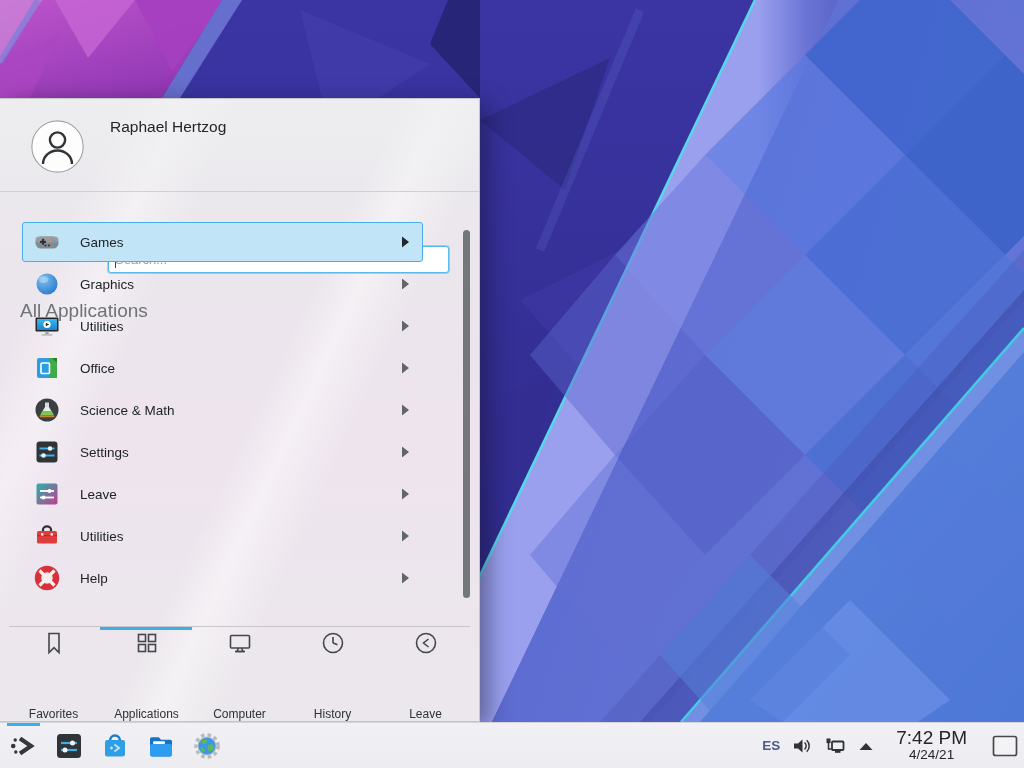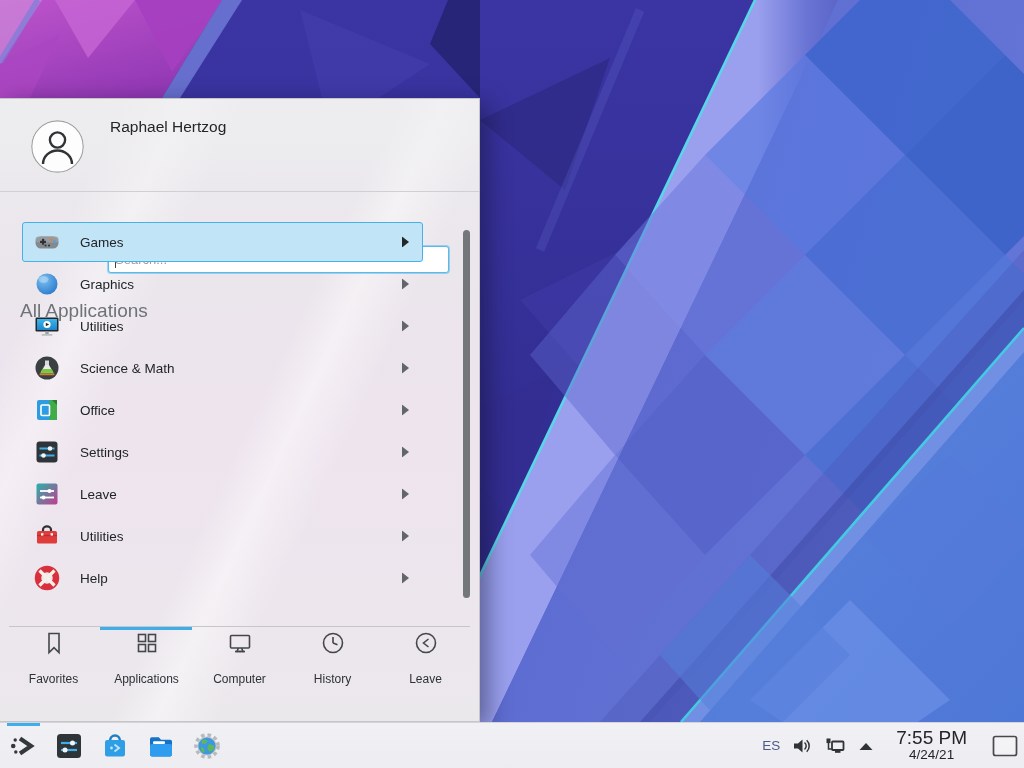--- a/index.html
+++ b/index.html
@@ -40,32 +40,32 @@
   .mi-icon { width:28px; height:28px; margin-left:10px; flex:0 0 auto; }
   .mi-label { margin-left:19px; font-size:13.5px; color:#212528; }
   .mi-arrow { position:absolute; right:13px; top:50%; transform:translateY(-50%); }
 
   .scrollbar { position:absolute; left:463px; top:131px; width:7px; height:368px; border-radius:3.5px; background:#73777a; }
 
   .footer-sep { position:absolute; left:9px; right:9px; top:527px; height:1px; background:#c6c5c9; }
   .tab-indicator { position:absolute; left:100px; top:528px; width:92px; height:3px; background:#3daee9; }
   .menu-tabs { position:absolute; left:0; right:0; top:531px; bottom:0; display:grid;
     grid-template-columns:repeat(5,1fr); padding:0 7px; }
-  .tab { display:flex; flex-direction:column; align-items:center; justify-content:flex-start; gap:16px; cursor:default; }
+  .tab { display:flex; flex-direction:column; align-items:center; justify-content:space-between; gap:7px; cursor:default; }
   .tab-label { font-size:12px; color:#2e3236; }
 
   
   .taskbar { position:absolute; left:0; top:722px; width:1024px; height:46px;
     background:linear-gradient(180deg,#f1f0f4,#edecf0); border-top:1px solid #d5d4d8;
     display:flex; align-items:center; }
   .task-apps { display:flex; align-items:center; gap:12px; padding-left:6px; }
   .task-btn { width:34px; height:40px; display:flex; align-items:center; justify-content:center; }
   .active-strip { position:absolute; left:7px; top:0; width:33px; height:3px; background:#3daee9; }
   .tray { margin-left:auto; display:flex; align-items:center; gap:12px; }
-  .kb-layout { font-size:13.5px; font-weight:400; color:#4b5a86; }
+  .kb-layout { font-size:13.5px; font-weight:700; color:#4b5a86; }
   .tray-icon { display:flex; align-items:center; justify-content:center; }
   .clock { text-align:center; margin:0 10px; color:#232629; line-height:1.05; }
   .clock-time { font-size:19px; }
   .clock-date { font-size:13.5px; }
   .show-desktop { width:32px; height:40px; display:flex; align-items:center; justify-content:center; margin-right:3px; }
 </style>
 </head>
 <body>
 
 <div class="screen">
@@ -219,40 +219,40 @@
           <rect x="8.5" y="22.1" width="11" height="1.6" rx="0.8" fill="#b9bec2"></rect>
         </svg>
         <span class="mi-label">Utilities</span>
         <svg class="mi-arrow" width="7" height="11">
             <polygon points="0,0 7,5.5 0,11" fill="#62666a"></polygon>
           </svg>
       </div>
 
       <div class="menu-item">
         <svg class="mi-icon" viewBox="0 0 28 28">
+          <rect x="4" y="4" width="20" height="20" rx="2" fill="#2d9ce0"></rect>
+          <polygon points="16.5,4 24,4 24,24 16.5,24" fill="#3fab49"></polygon>
+          <polygon points="19,4 24,9 24,4" fill="#2c7c34"></polygon>
+          <rect x="8" y="9" width="8.5" height="10.5" rx="1" fill="none" stroke="#ffffff" stroke-width="1.6"></rect>
+        </svg>
+        <span class="mi-label">Office</span>
+        <svg class="mi-arrow" width="7" height="11">
+            <polygon points="0,0 7,5.5 0,11" fill="#62666a"></polygon>
+          </svg>
+      </div>
+
+      <div class="menu-item">
+        <svg class="mi-icon" viewBox="0 0 28 28">
           <circle cx="14" cy="14" r="11.5" fill="#3a3f42"></circle>
           <rect x="12" y="6.5" width="4" height="6" fill="#d8dadc"></rect>
           <polygon points="12,11 16,11 20.5,18.8 7.5,18.8" fill="#e8eaec"></polygon>
           <polygon points="9.4,15 18.6,15 20.5,18.8 7.5,18.8" fill="#76c83e"></polygon>
           <rect x="6.5" y="19.3" width="15" height="1.9" rx="0.9" fill="#c8872e"></rect>
         </svg>
         <span class="mi-label">Science &amp; Math</span>
-        <svg class="mi-arrow" width="7" height="11">
-            <polygon points="0,0 7,5.5 0,11" fill="#62666a"></polygon>
-          </svg>
-      </div>
-
-      <div class="menu-item">
-        <svg class="mi-icon" viewBox="0 0 28 28">
-          <rect x="4" y="4" width="20" height="20" rx="2" fill="#2d9ce0"></rect>
-          <polygon points="16.5,4 24,4 24,24 16.5,24" fill="#3fab49"></polygon>
-          <polygon points="19,4 24,9 24,4" fill="#2c7c34"></polygon>
-          <rect x="8" y="9" width="8.5" height="10.5" rx="1" fill="none" stroke="#ffffff" stroke-width="1.6"></rect>
-        </svg>
-        <span class="mi-label">Office</span>
         <svg class="mi-arrow" width="7" height="11">
             <polygon points="0,0 7,5.5 0,11" fill="#62666a"></polygon>
           </svg>
       </div>
 
       <div class="menu-item">
         <svg class="mi-icon" viewBox="0 0 28 28">
           <rect x="3.5" y="3.5" width="21" height="21" rx="3" fill="#2f3438"></rect>
           <line x1="6.5" y1="10.5" x2="21.5" y2="10.5" stroke="#3daee9" stroke-width="2"></line>
           <circle cx="17" cy="10.5" r="2.3" fill="#eef4f8"></circle>
@@ -428,21 +428,21 @@
         </svg>
       </span>
 
       <span class="tray-icon">
         <svg width="16" height="10" viewBox="0 0 16 10">
             <polygon points="1.5,9 14.5,9 8,2" fill="#2f3337"></polygon>
           </svg>
       </span>
 
       <div class="clock">
-        <div class="clock-time">7:55 PM</div>
+        <div class="clock-time">7:42 PM</div>
         <div class="clock-date">4/24/21</div>
       </div>
 
       <div class="show-desktop">
         <svg width="28" height="24" viewBox="0 0 28 24">
           <rect x="2.5" y="2.5" width="23" height="19" rx="2" fill="rgba(255,255,255,0.25)" stroke="#46494d" stroke-width="1.7"></rect>
         </svg>
       </div>
     </div>
   </div>

